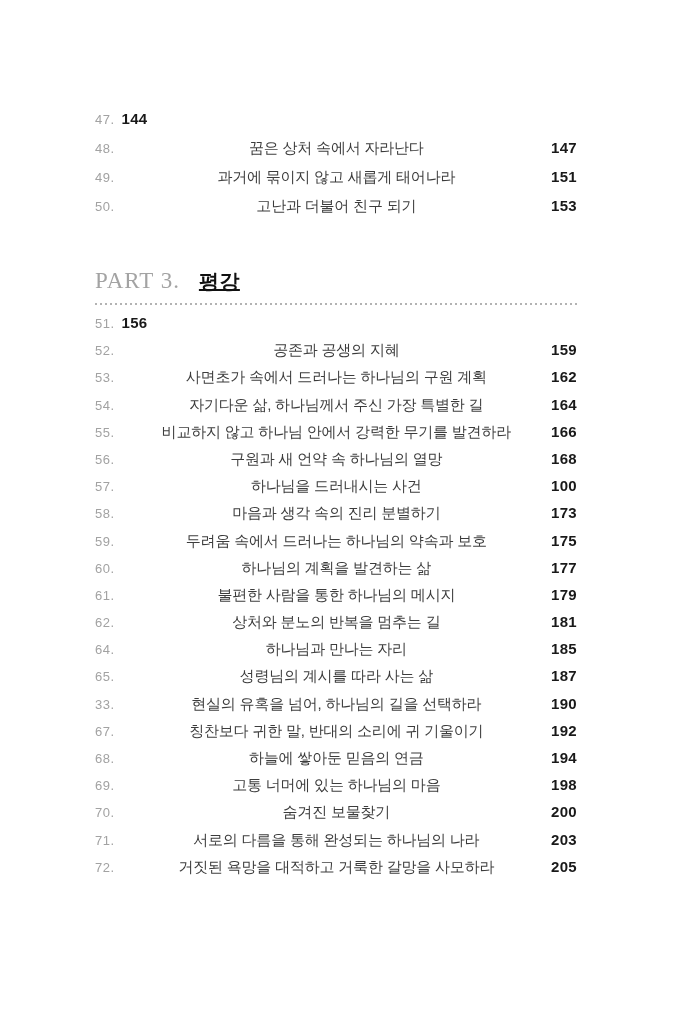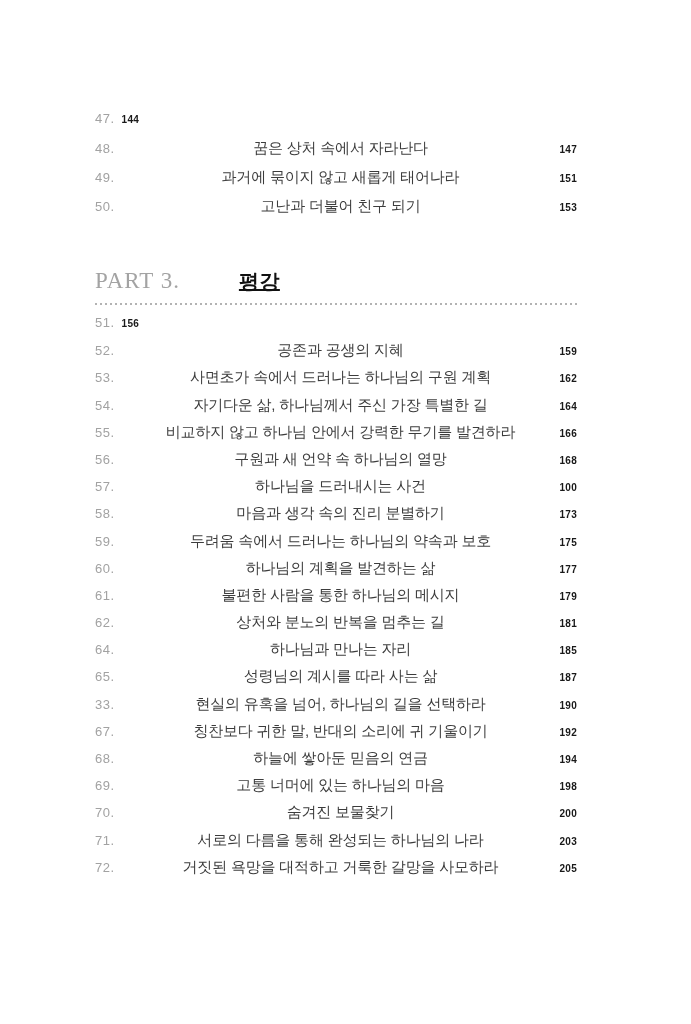--- a/index.html
+++ b/index.html
@@ -43,32 +43,31 @@
   }
   .title {
     flex: 1 1 auto;
     font-size: 15px;
     color: var(--entry-title, #3c3c3c);
     letter-spacing: -0.2px;
     overflow: hidden;
   }
   .pageno {
     flex: 0 0 auto;
-    font-size: 10px;
+    font-size: 15px;
     font-weight: 700;
     color: var(--page-number, #191919);
     letter-spacing: 0.3px;
   }
   .part-header {
     margin-top: 46px;
     height: 30px;
     line-height: 30px;
     display: flex;
     align-items: baseline;
-    gap: 40px;
   }
   .part-label {
     font-family: "Liberation Serif", "DejaVu Serif", serif;
     font-size: 23px;
     color: var(--part-label, #a3a3a3);
     letter-spacing: 1px;
   }
   .part-title {
     font-size: 20px;
     font-weight: 700;

